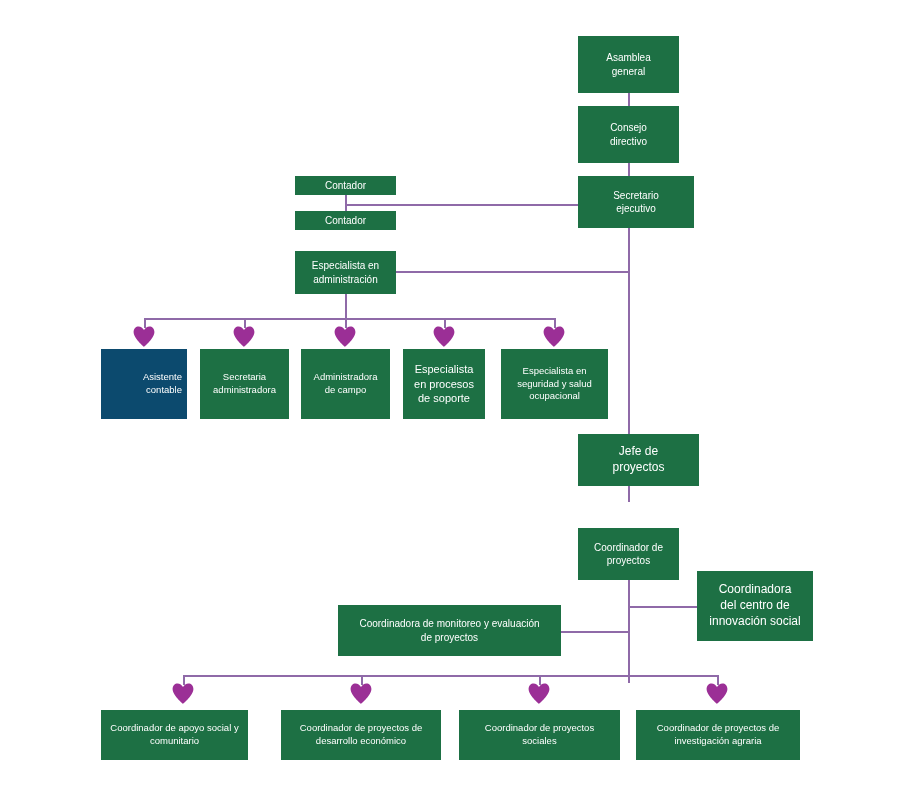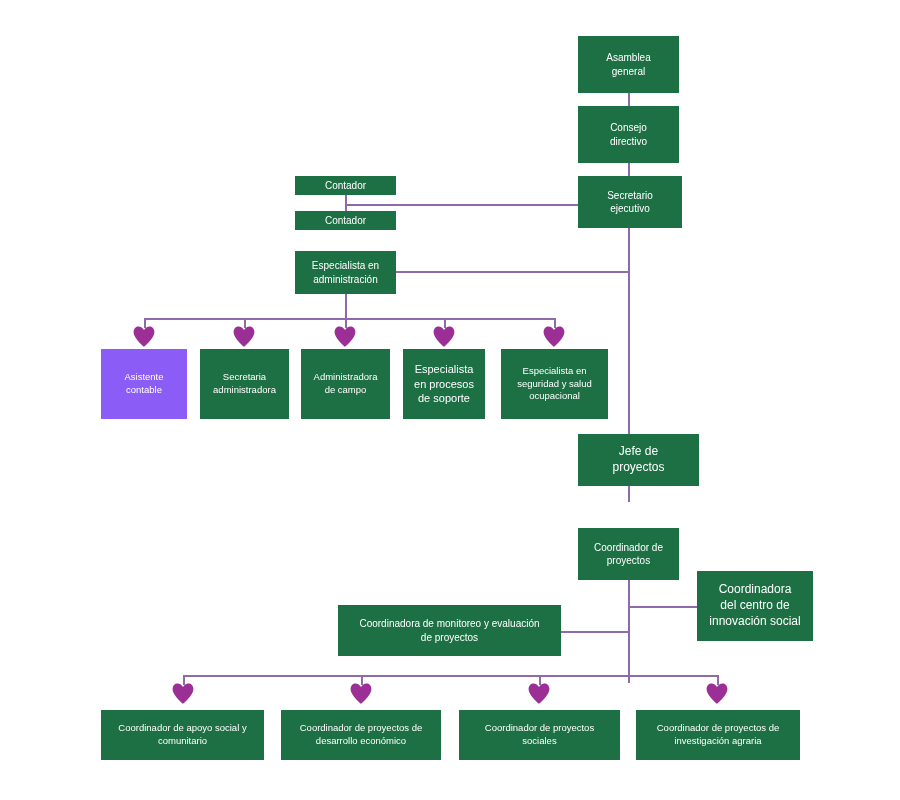--- a/index.html
+++ b/index.html
@@ -132,35 +132,35 @@
     </div>
   <div id="nodes-layer">
       <div class="node" style="left: 578px; top: 36px; width: 101px; height: 57px; background: rgb(29, 112, 68); color: rgb(255, 255, 255); font-size: 10px;">
         <span class="node-label">Asamblea
 general</span>
       </div>
       <div class="node" style="left: 578px; top: 106px; width: 101px; height: 57px; background: rgb(29, 112, 68); color: rgb(255, 255, 255); font-size: 10px;">
         <span class="node-label">Consejo
 directivo</span>
       </div>
-      <div class="node" style="left: 578px; top: 176px; width: 104px; height: 52px; background: rgb(29, 112, 68); color: rgb(255, 255, 255); font-size: 10px;">
+      <div class="node" style="left: 578px; top: 176px; width: 116px; height: 52px; background: rgb(29, 112, 68); color: rgb(255, 255, 255); font-size: 10px;">
         <span class="node-label">Secretario
 ejecutivo</span>
       </div>
       <div class="node" style="left: 295px; top: 176px; width: 101px; height: 19px; background: rgb(29, 112, 68); color: rgb(255, 255, 255); font-size: 10px;">
         <span class="node-label">Contador</span>
       </div>
       <div class="node" style="left: 295px; top: 211px; width: 101px; height: 19px; background: rgb(29, 112, 68); color: rgb(255, 255, 255); font-size: 10px;">
         <span class="node-label">Contador</span>
       </div>
       <div class="node" style="left: 295px; top: 251px; width: 101px; height: 43px; background: rgb(29, 112, 68); color: rgb(255, 255, 255); font-size: 10px;">
         <span class="node-label">Especialista en
 administración</span>
       </div>
-      <div class="node" style="left: 101px; top: 349px; width: 86px; height: 70px; background: #8b5cf6; color: rgb(255, 255, 255); font-size: 9.5px;">
+      <div class="node" style="left: 101px; top: 349px; width: 86px; height: 70px; background: #0c4a6e; color: rgb(255, 255, 255); font-size: 9.5px; text-align: right;">
         <span class="node-label">Asistente
 contable</span>
       </div>
       <div class="node" style="left: 200px; top: 349px; width: 89px; height: 70px; background: rgb(29, 112, 68); color: rgb(255, 255, 255); font-size: 9.5px;">
         <span class="node-label">Secretaria
 administradora</span>
       </div>
       <div class="node" style="left: 301px; top: 349px; width: 89px; height: 70px; background: rgb(29, 112, 68); color: rgb(255, 255, 255); font-size: 9.5px;">
         <span class="node-label">Administradora
 de campo</span>
@@ -185,21 +185,21 @@
       </div>
       <div class="node" style="left: 697px; top: 571px; width: 116px; height: 70px; background: rgb(29, 112, 68); color: rgb(255, 255, 255); font-size: 12px;">
         <span class="node-label">Coordinadora
 del centro de
 innovación social</span>
       </div>
       <div class="node" style="left: 338px; top: 605px; width: 223px; height: 51px; background: rgb(29, 112, 68); color: rgb(255, 255, 255); font-size: 10px;">
         <span class="node-label">Coordinadora de monitoreo y evaluación
 de proyectos</span>
       </div>
-      <div class="node" style="left: 101px; top: 710px; width: 163px; height: 50px; background: rgb(29, 112, 68); color: rgb(255, 255, 255); font-size: 9.5px;">
+      <div class="node" style="left: 101px; top: 710px; width: 147px; height: 50px; background: rgb(29, 112, 68); color: rgb(255, 255, 255); font-size: 9.5px;">
         <span class="node-label">Coordinador de apoyo social y
 comunitario</span>
       </div>
       <div class="node" style="left: 281px; top: 710px; width: 160px; height: 50px; background: rgb(29, 112, 68); color: rgb(255, 255, 255); font-size: 9.5px;">
         <span class="node-label">Coordinador de proyectos de
 desarrollo económico</span>
       </div>
       <div class="node" style="left: 459px; top: 710px; width: 161px; height: 50px; background: rgb(29, 112, 68); color: rgb(255, 255, 255); font-size: 9.5px;">
         <span class="node-label">Coordinador de proyectos
 sociales</span>

